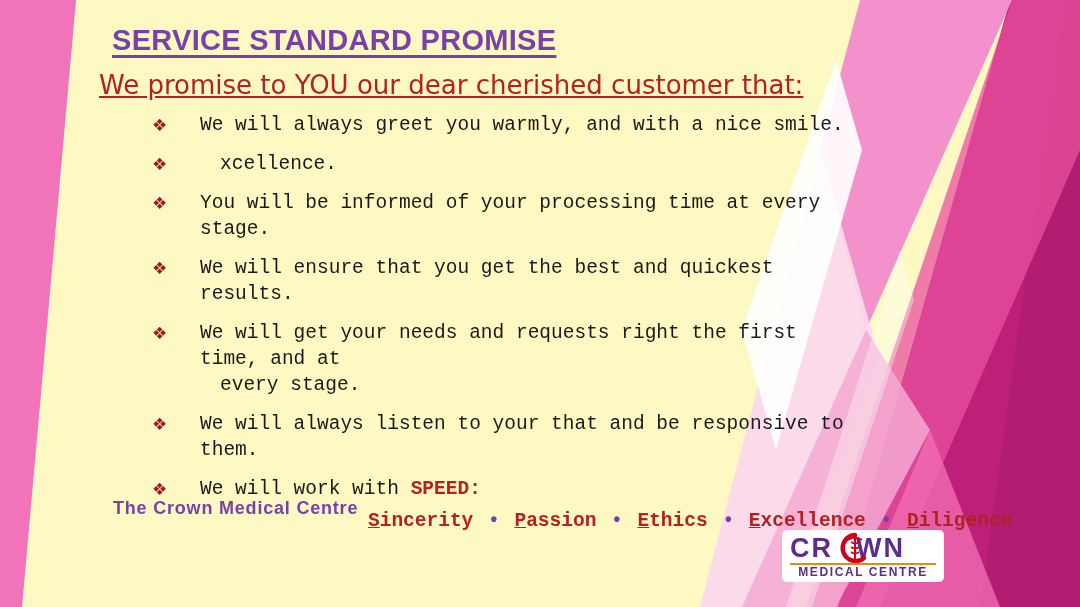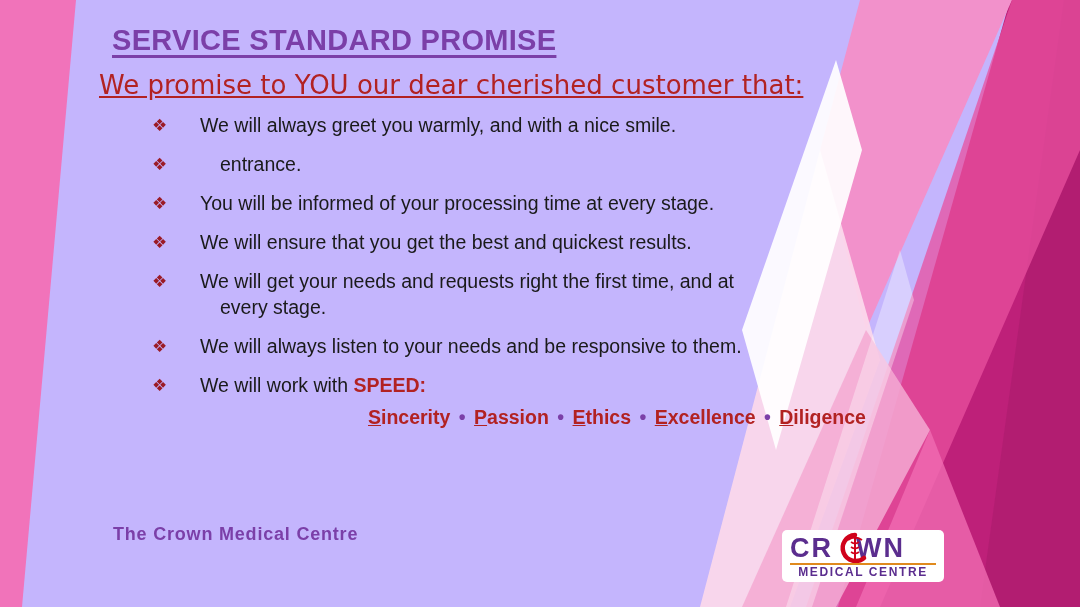--- a/index.html
+++ b/index.html
@@ -7,21 +7,21 @@
     padding: 0;
     background: #ffffff;
   }
   body {
     font-family: "DejaVu Sans", sans-serif;
   }
   .slide {
     position: relative;
     width: 1080px;
     height: 607px;
-    background: #c4b5fd;
+    background: #fef9c3;
     overflow: hidden;
   }
 
   
   .decor {
     position: absolute;
     inset: 0;
     pointer-events: none;
   }
   .decor svg {
@@ -79,21 +79,21 @@
     flex: 0 0 auto;
     width: 48px;
     font-size: 17px;
     line-height: 26px;
     color: #9B1B26;
     text-align: left;
     padding-left: 2px;
   }
   .bullet-text {
     flex: 1 1 auto;
-    font-family: Liberation Sans, sans-serif;
+    font-family: Liberation Mono, monospace;
     font-size: 19.5px;
     line-height: 26px;
     color: #1a1a1a;
     text-indent: 0;
     padding-left: 0;
   }
   .bullet-text .cont {
     display: block;
     padding-left: 20px;
   }
@@ -123,21 +123,21 @@
     left: 113px;
     top: 476px;
     font-family: "DejaVu Sans", sans-serif;
     font-size: 19.5px;
     color: #1a1a1a;
     white-space: nowrap;
   }
   .signature {
     position: absolute;
     left: 113px;
-    top: 524px;
+    top: 498px;
     font-family: "Liberation Sans", sans-serif;
     font-weight: bold;
     font-size: 18px;
     letter-spacing: 0.8px;
     color: #7B3FA8;
     white-space: nowrap;
   }
 
   
   .logo {
@@ -227,41 +227,41 @@
 
     <div class="bullets">
 
       <div class="bullet-row">
         <span class="bullet-mark">❖</span>
         <span class="bullet-text">We will always greet you warmly, and with a nice smile.</span>
       </div>
 
       <div class="bullet-row">
         <span class="bullet-mark">❖</span>
-        <span class="bullet-text"><span class="cont">entrance.</span></span>
+        <span class="bullet-text"><span class="cont">xcellence.</span></span>
       </div>
 
       <div class="bullet-row">
         <span class="bullet-mark">❖</span>
         <span class="bullet-text">You will be informed of your processing time at every stage.</span>
       </div>
 
       <div class="bullet-row">
         <span class="bullet-mark">❖</span>
         <span class="bullet-text">We will ensure that you get the best and quickest results.</span>
       </div>
 
       <div class="bullet-row">
         <span class="bullet-mark">❖</span>
         <span class="bullet-text"><span>We will get your needs and requests right the first time, and at</span><span class="cont">every stage.</span></span>
       </div>
 
       <div class="bullet-row">
         <span class="bullet-mark">❖</span>
-        <span class="bullet-text">We will always listen to your needs and be responsive to them.</span>
+        <span class="bullet-text">We will always listen to your that and be responsive to them.</span>
       </div>
 
       <div class="bullet-row">
         <span class="bullet-mark">❖</span>
         <span class="bullet-text"><span>We will work with </span><span class="speed-word">SPEED:</span><span class="speed-line" id="speed-values"><span><u>S</u><span>incerity</span></span><span class="dot"> • </span><span><u>P</u><span>assion</span></span><span class="dot"> • </span><span><u>E</u><span>thics</span></span><span class="dot"> • </span><span><u>E</u><span>xcellence</span></span><span class="dot"> • </span><span><u>D</u><span>iligence</span></span></span></span>
       </div>
 
     </div>
 
     <div class="signature">The Crown Medical Centre</div>

